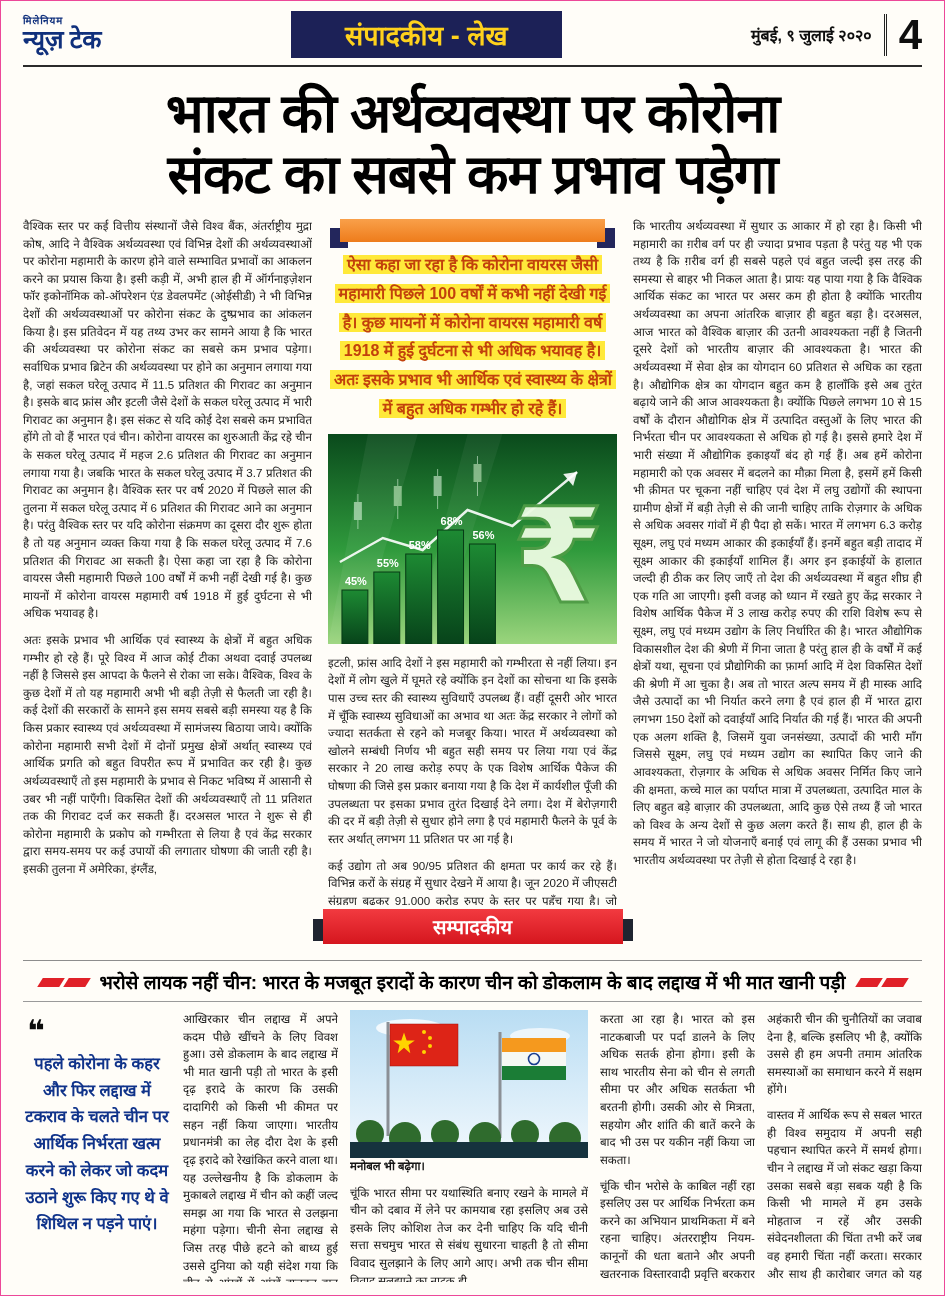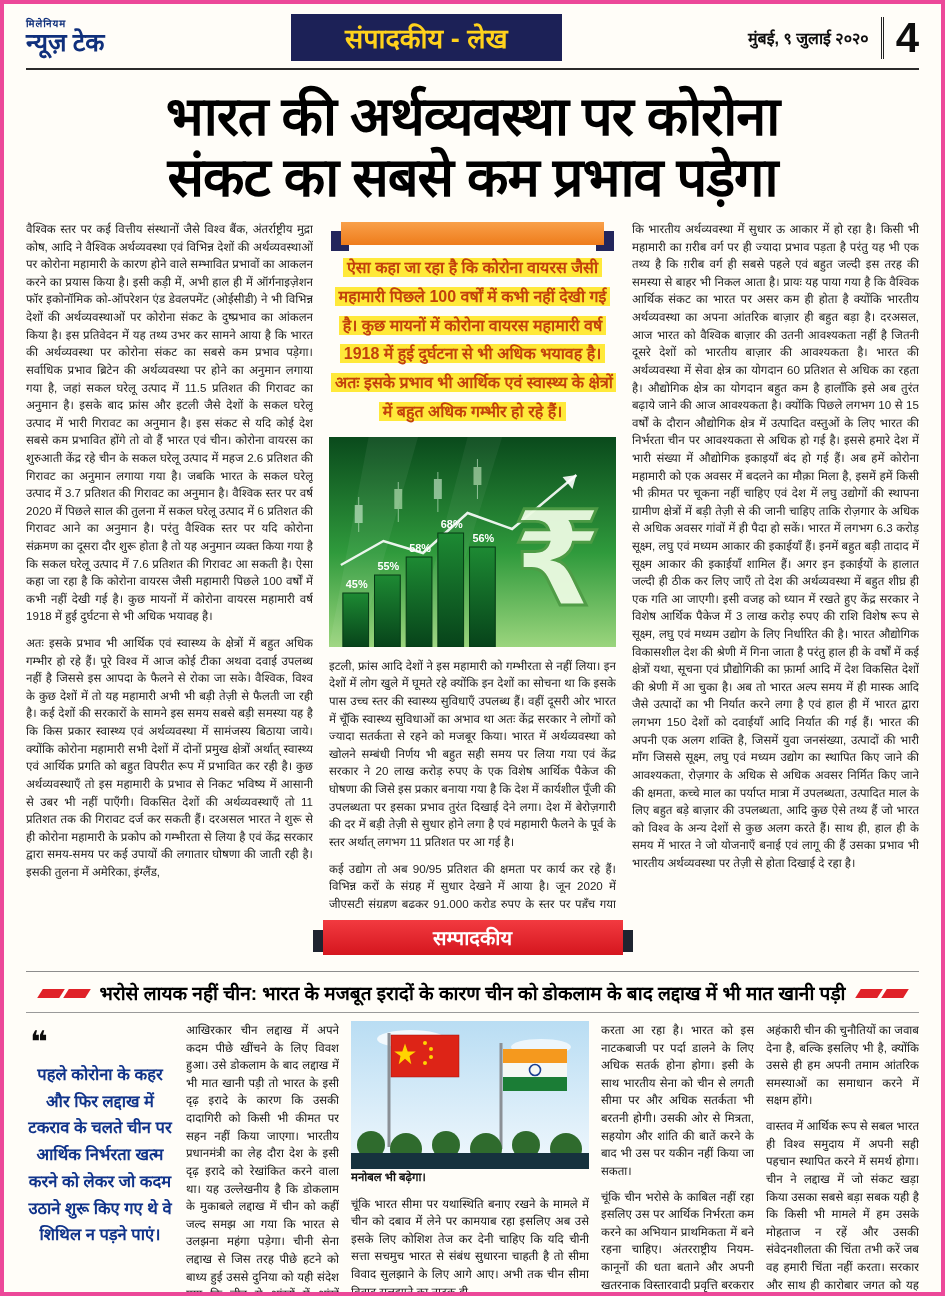--- a/index.html
+++ b/index.html
@@ -1,19 +1,19 @@
 <!DOCTYPE html>
 <html><head>
 <meta charset="utf-8">
 <style>
   html,body{margin:0;padding:0;background:#e8e6e1;}
   .page{
     width:945px;height:1296px;margin:0 auto;background:#fffdf8;
     font-family:"Liberation Sans","DejaVu Sans",sans-serif;color:#151515;
-    box-sizing:border-box;padding:10px 22px 6px;overflow:hidden;border:4px solid #ec4899;
+    box-sizing:border-box;padding:10px 22px 6px;overflow:hidden;border:1px solid #ec4899;
   }
   
   .masthead{display:flex;align-items:center;justify-content:space-between;
     border-bottom:2px solid #2b2b2b;padding-bottom:7px;}
   .logo{display:flex;flex-direction:column;line-height:1.05;}
   .logo-top{font-size:10px;font-weight:bold;color:#10307c;letter-spacing:1px;}
   .logo-main{font-size:25px;font-weight:800;color:#10307c;font-family:Liberation Serif, serif;}
   .section-banner{background:#1c2157;color:#ffd21c;font-size:27px;font-weight:800;
     padding:5px 54px;border-radius:0;}
   .date-wrap{display:flex;align-items:center;}
@@ -35,21 +35,21 @@
   .ribbon-bar{position:relative;height:23px;background:linear-gradient(#f9a04a,#ee7c1b);z-index:2;}
   .fold{position:absolute;top:9px;width:18px;height:20px;background:#23265c;z-index:1;}
   .fold.left{left:0;} .fold.right{right:0;}
   .hl-text{font-size:16px;font-weight:700;line-height:1.8;color:#c2410c;text-align:center;}
   .hl-text .mark{background:#ffe93a;padding:1px 4px;box-decoration-break:clone;
     -webkit-box-decoration-break:clone;}
   
   .finance{height:210px;margin:6px 0 10px;overflow:hidden;}
   .finance svg{display:block;width:100%;height:100%;}
   
-  .ed-ribbon-wrap{position:relative;width:300px;margin:12px auto 6px;padding:0 10px;}
+  .ed-ribbon-wrap{position:relative;width:300px;margin:4px auto 6px;padding:0 10px;}
   .ed-ribbon{position:relative;background:linear-gradient(#f23a40,#d5161e);color:#fff;
     text-align:center;font-size:20px;font-weight:800;padding:4px 0;z-index:2;}
   .ed-fold{position:absolute;top:10px;width:18px;height:22px;background:#1f2430;z-index:1;}
   .ed-fold.left{left:0;} .ed-fold.right{right:0;}
   
   .headline2{display:flex;align-items:center;justify-content:center;gap:12px;
     border-top:1px solid #8d8d8d;margin-top:16px;padding:8px 0 6px;}
   .headline2 .txt{font-size:19px;font-weight:800;color:#000;white-space:nowrap;}
   .ticks{display:flex;gap:4px;}
   .tick{width:22px;height:9px;background:#e02128;transform:skewX(-32deg);}

